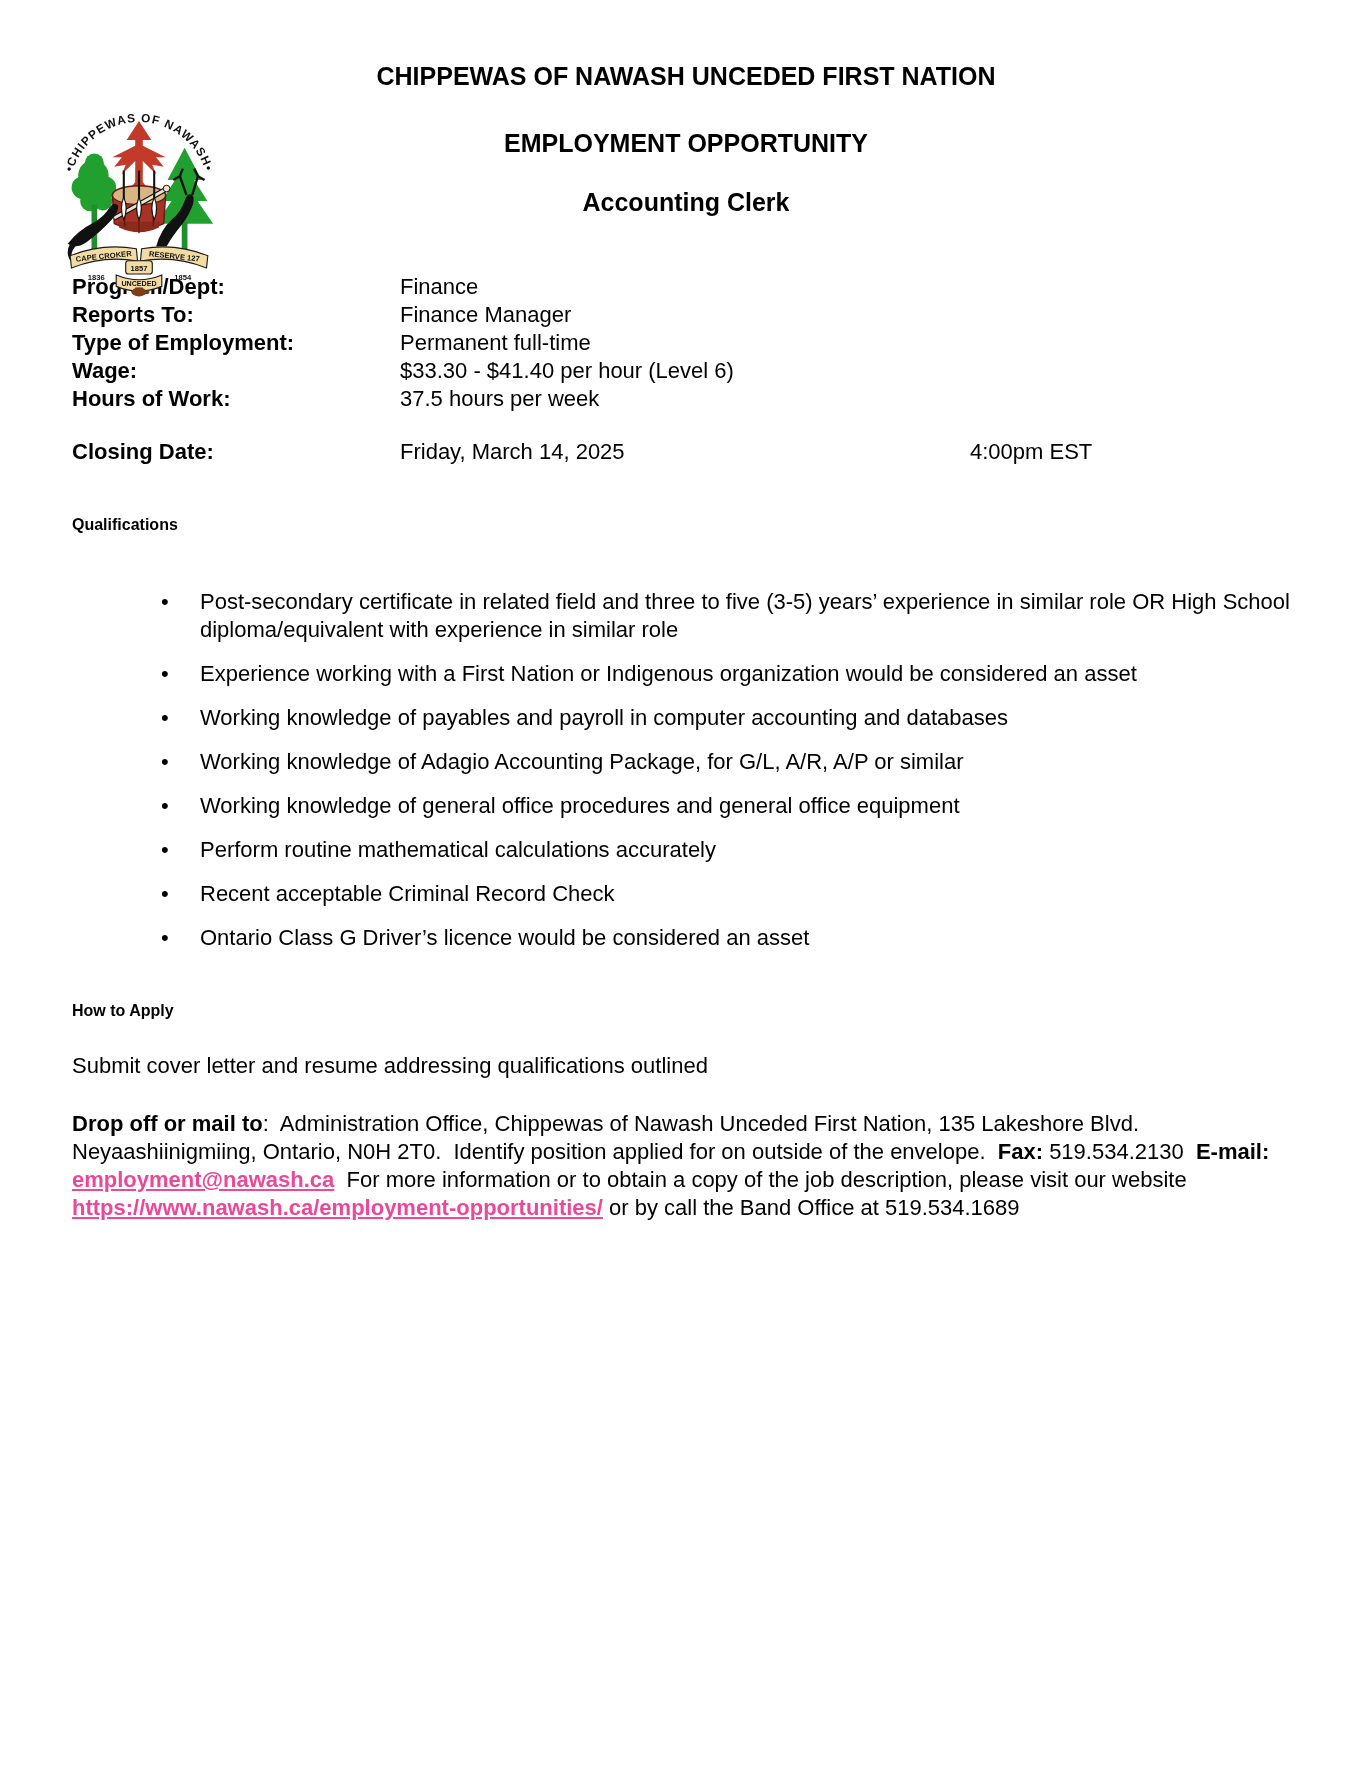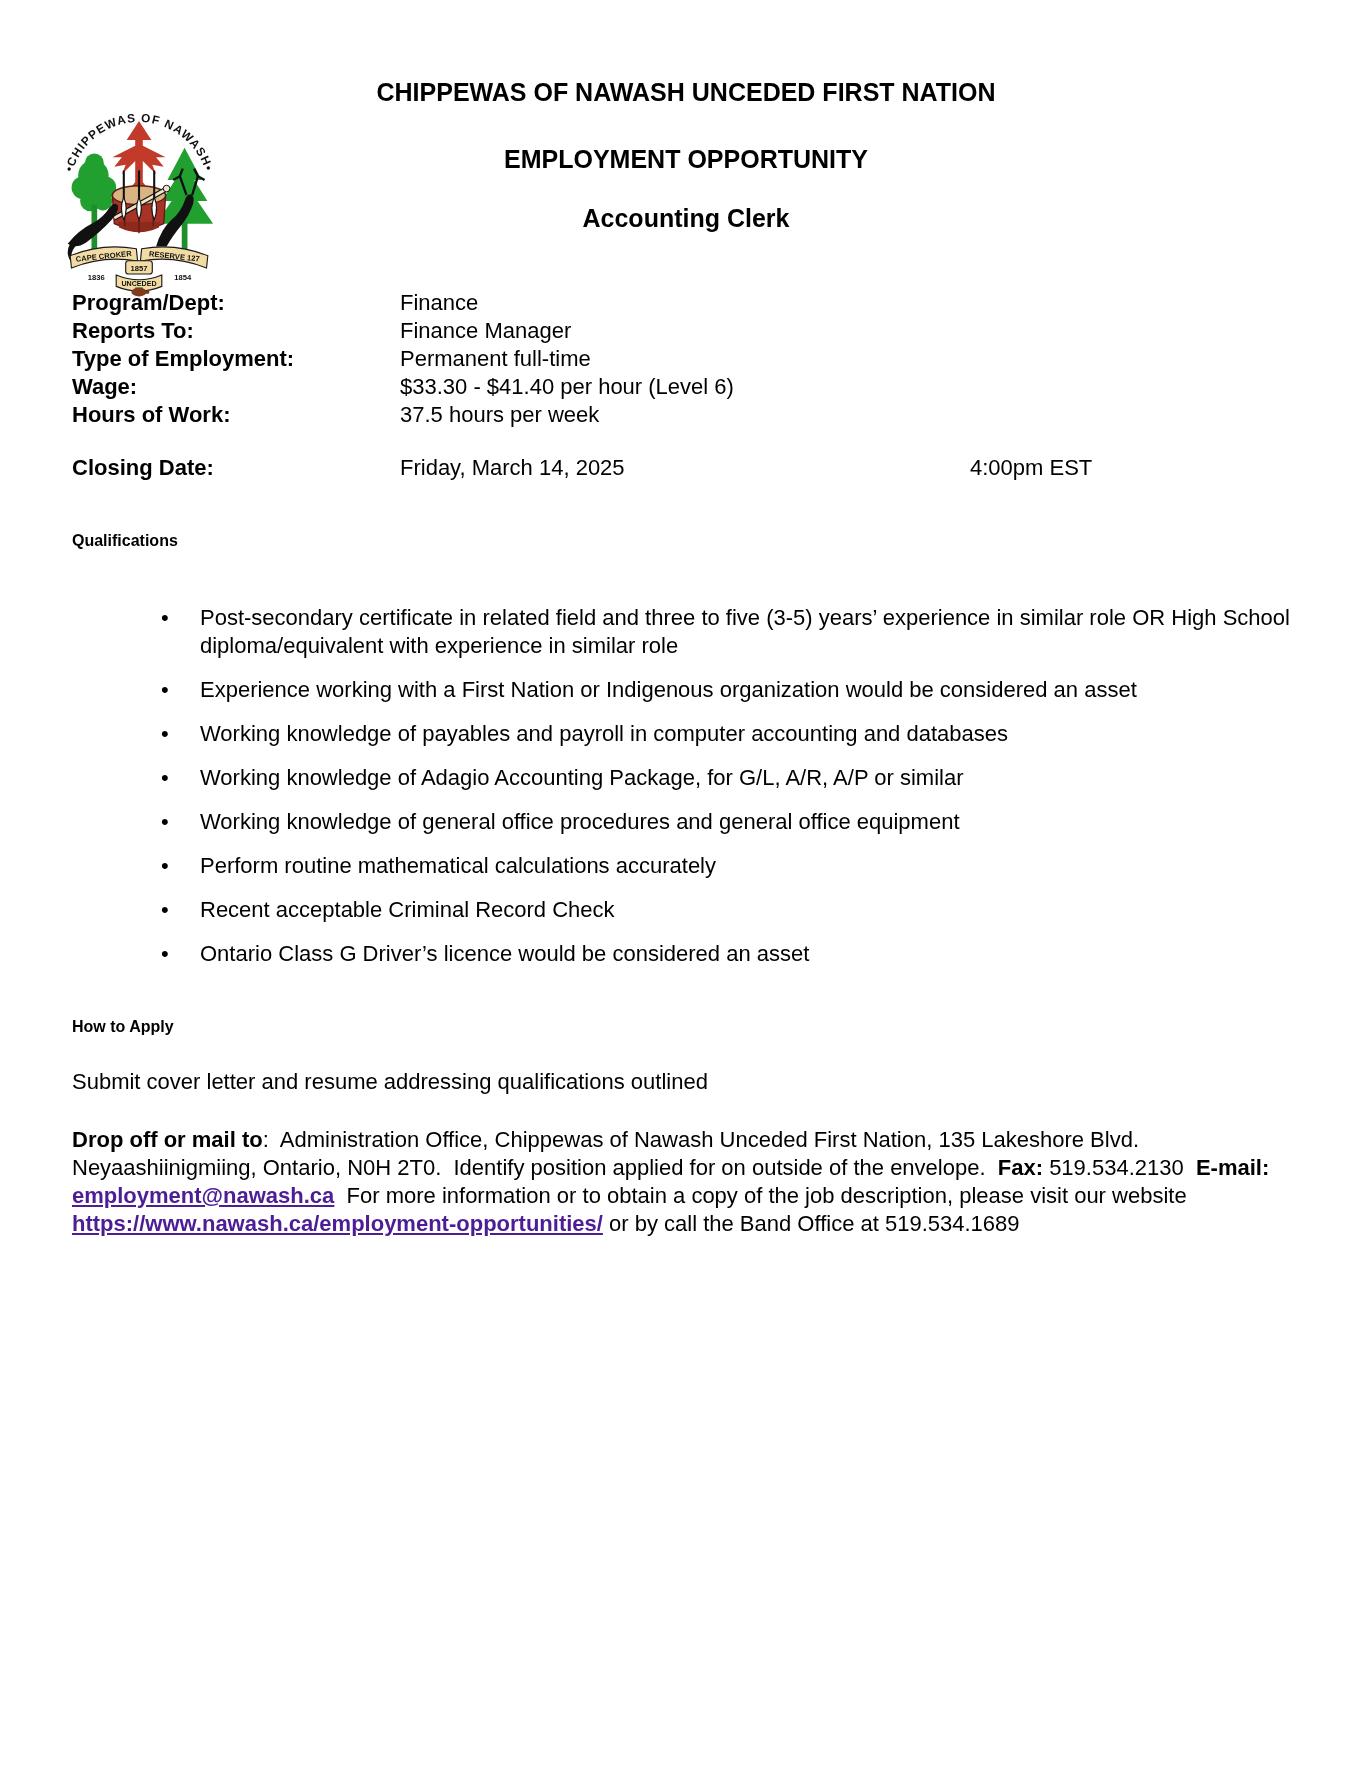--- a/index.html
+++ b/index.html
@@ -5,21 +5,21 @@
   html,body { margin:0; padding:0; background:#888; }
   .page {
     width:1369px; height:1771px; margin:0 auto; position:relative;
     background:#ffffff; color:#000000;
     font-family:"Liberation Sans", sans-serif;
     font-size:22px; line-height:28px;
     overflow:hidden;
   }
   .content { padding:62px 69px 0 72px; }
   .hdr h1, .hdr h2, .hdr h3 {
-    text-align:center; font-size:25px; line-height:29px; margin:16px; font-weight:bold;
+    text-align:center; font-size:25px; line-height:29px; margin:0; font-weight:bold;
   }
   .hdr h2 { margin-top:38px; }
   .hdr h3 { margin-top:30px; }
   .logo { position:absolute; left:44px; top:100px; }
   .details { margin-top:56px; }
   .drow { display:flex; }
   .drow .lbl { width:328px; font-weight:bold; flex:0 0 auto; }
   .closing { margin-top:25px; display:flex; }
   .closing .lbl { width:328px; font-weight:bold; flex:0 0 auto; }
   .closing .val { width:570px; flex:0 0 auto; }
@@ -27,21 +27,21 @@
   .sect { font-size:16px; line-height:29px; font-weight:bold; margin:44px 0 0; }
   .quals { margin:49px 0 0; padding:0 0 0 128px; list-style:none; }
   .quals li { position:relative; margin:0 0 16px 0; }
   .quals li::before {
     content:"\2022"; position:absolute; left:-39px; top:0;
     font-size:22px; line-height:28px;
   }
   .apply-instruction { margin:27px 0 0; white-space:pre-wrap; }
   .dropoff { margin:30px 0 0; white-space:pre-wrap; }
   .dropoff b { font-weight:bold;margin-top:48px; }
-  .dropoff a { color:#4c1d95; font-weight:bold; text-decoration:underline; cursor:pointer; }
+  .dropoff a { color:#ec4899; font-weight:bold; text-decoration:underline; cursor:pointer; }
   svg text { font-family:"Liberation Sans", sans-serif; }
 </style>
 </head>
 <body>
 
 <div class="page">
 
   <svg class="logo" width="190" height="198" viewBox="0 0 200 208">
     <defs>
       <path id="arcpath" d="M 27 96 A 73 73 0 0 1 173 96" fill="none"></path>

